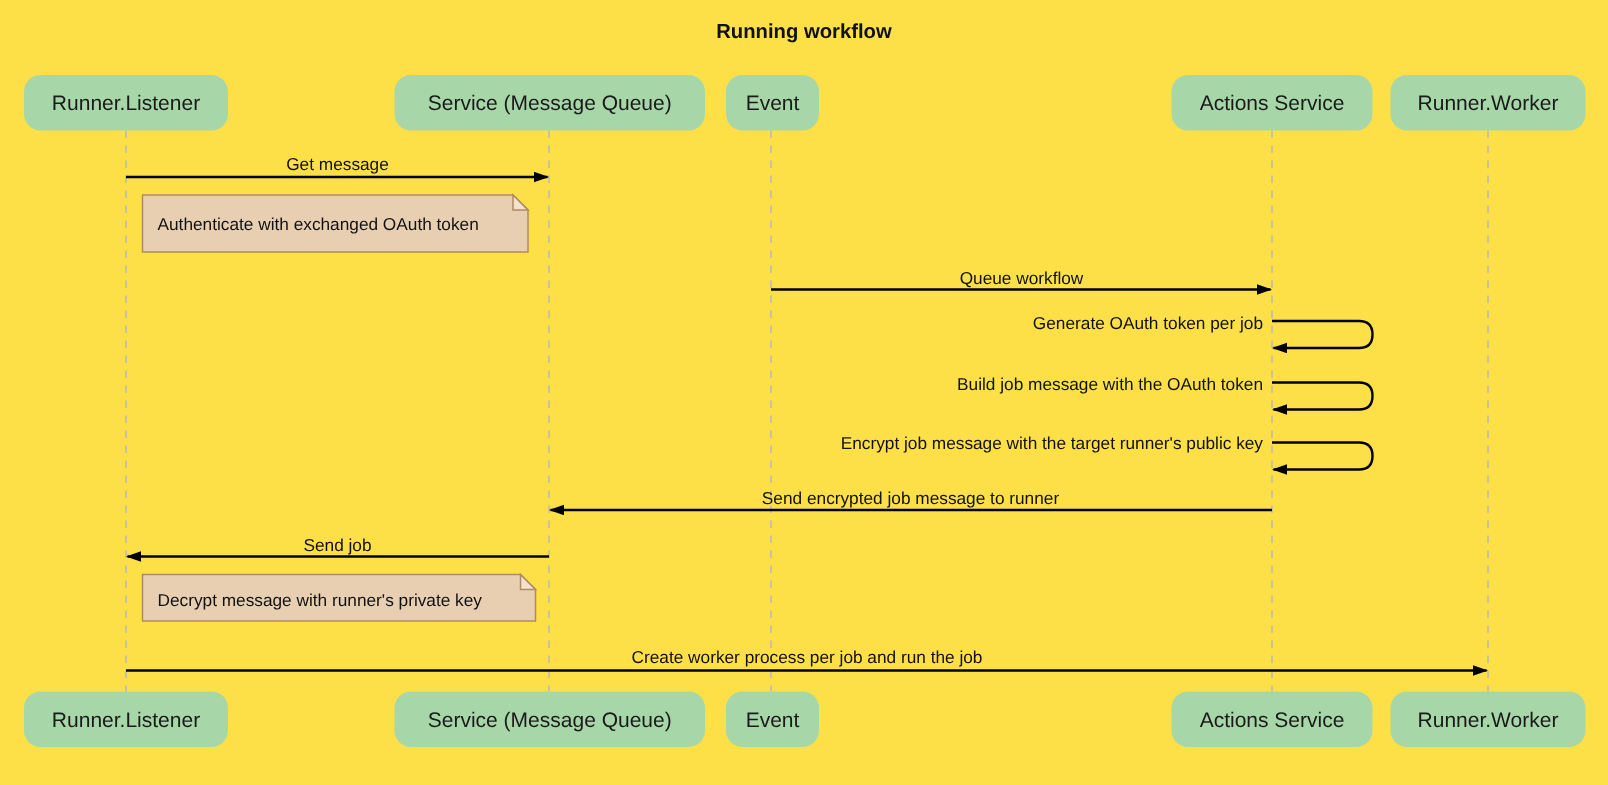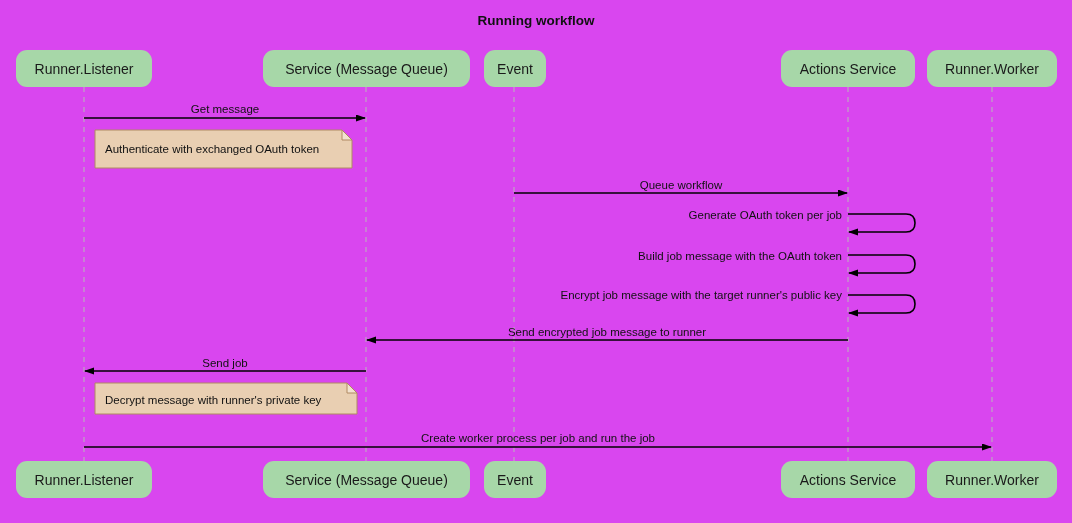--- a/index.html
+++ b/index.html
@@ -8,21 +8,21 @@
     background: #ffffff;
   }
   body {
     font-family: "Liberation Sans", sans-serif;
     -webkit-font-smoothing: antialiased;
   }
   #diagram-root {
     position: relative;
     width: 1072px;
     height: 523px;
-    background: #d946ef;
+    background: #fde047;
     overflow: hidden;
   }
   #diagram-svg {
     position: absolute;
     left: 0;
     top: 0;
     width: 1072px;
     height: 523px;
   }
   .title-text {

